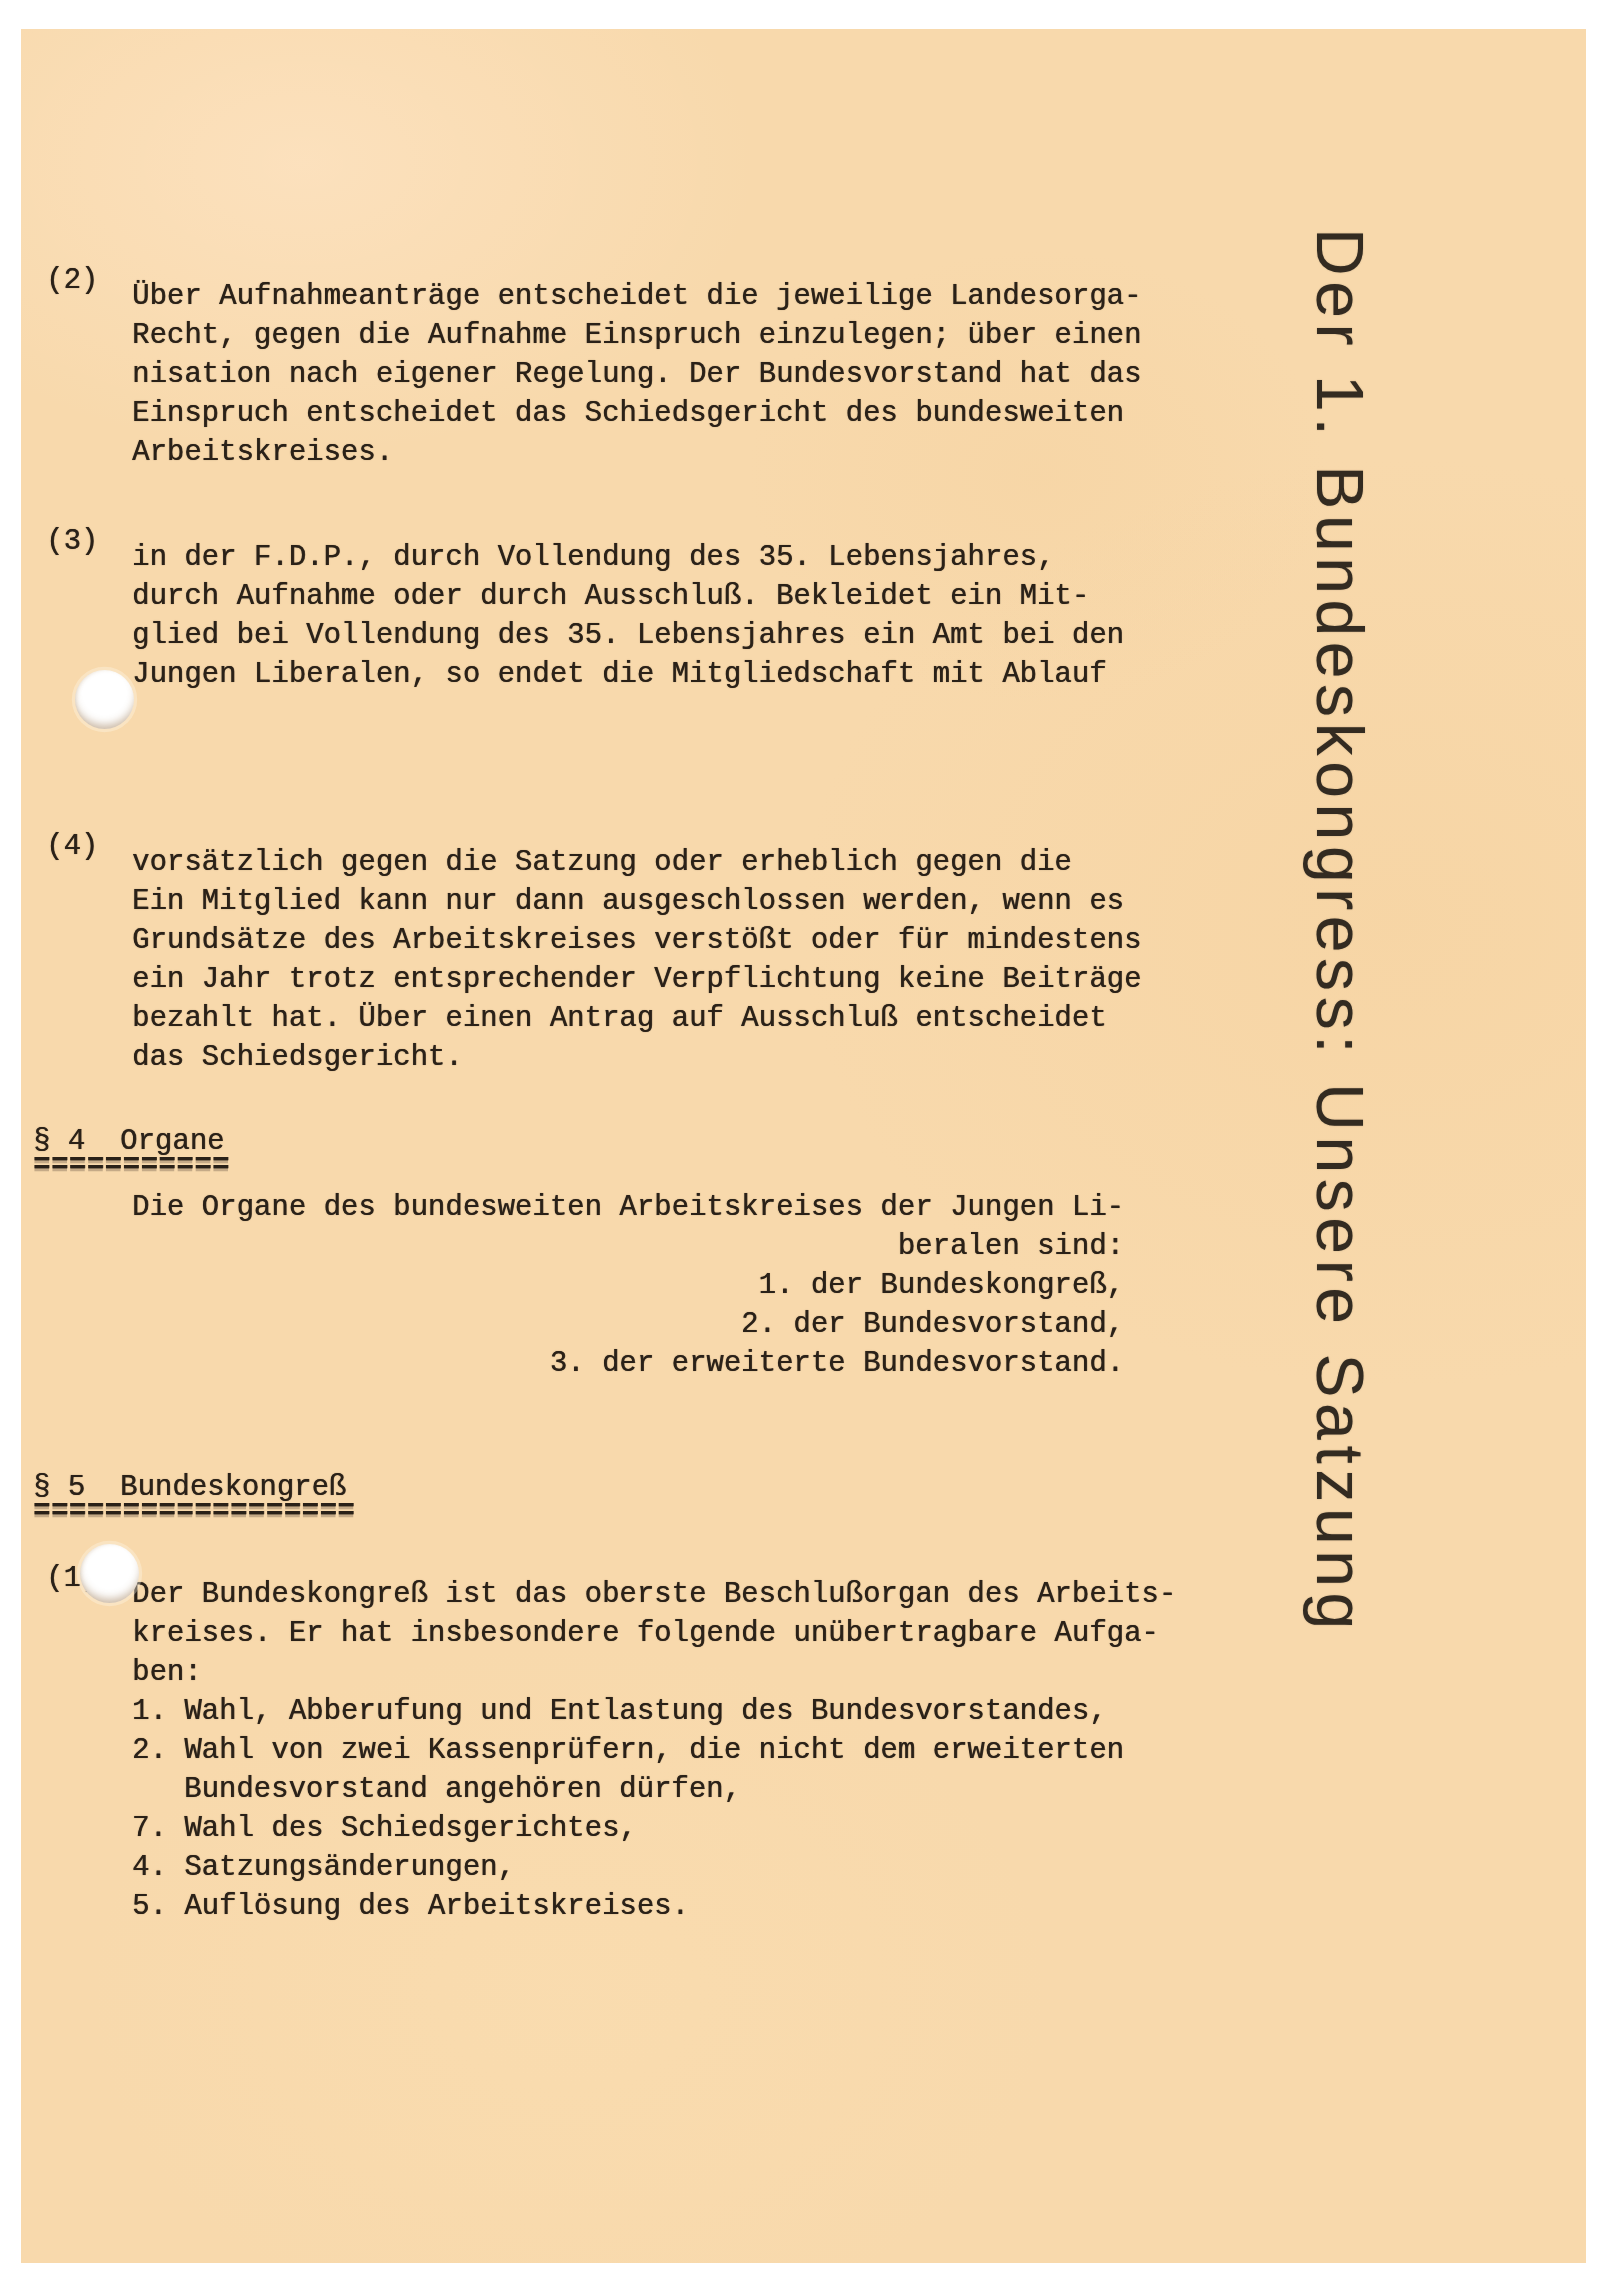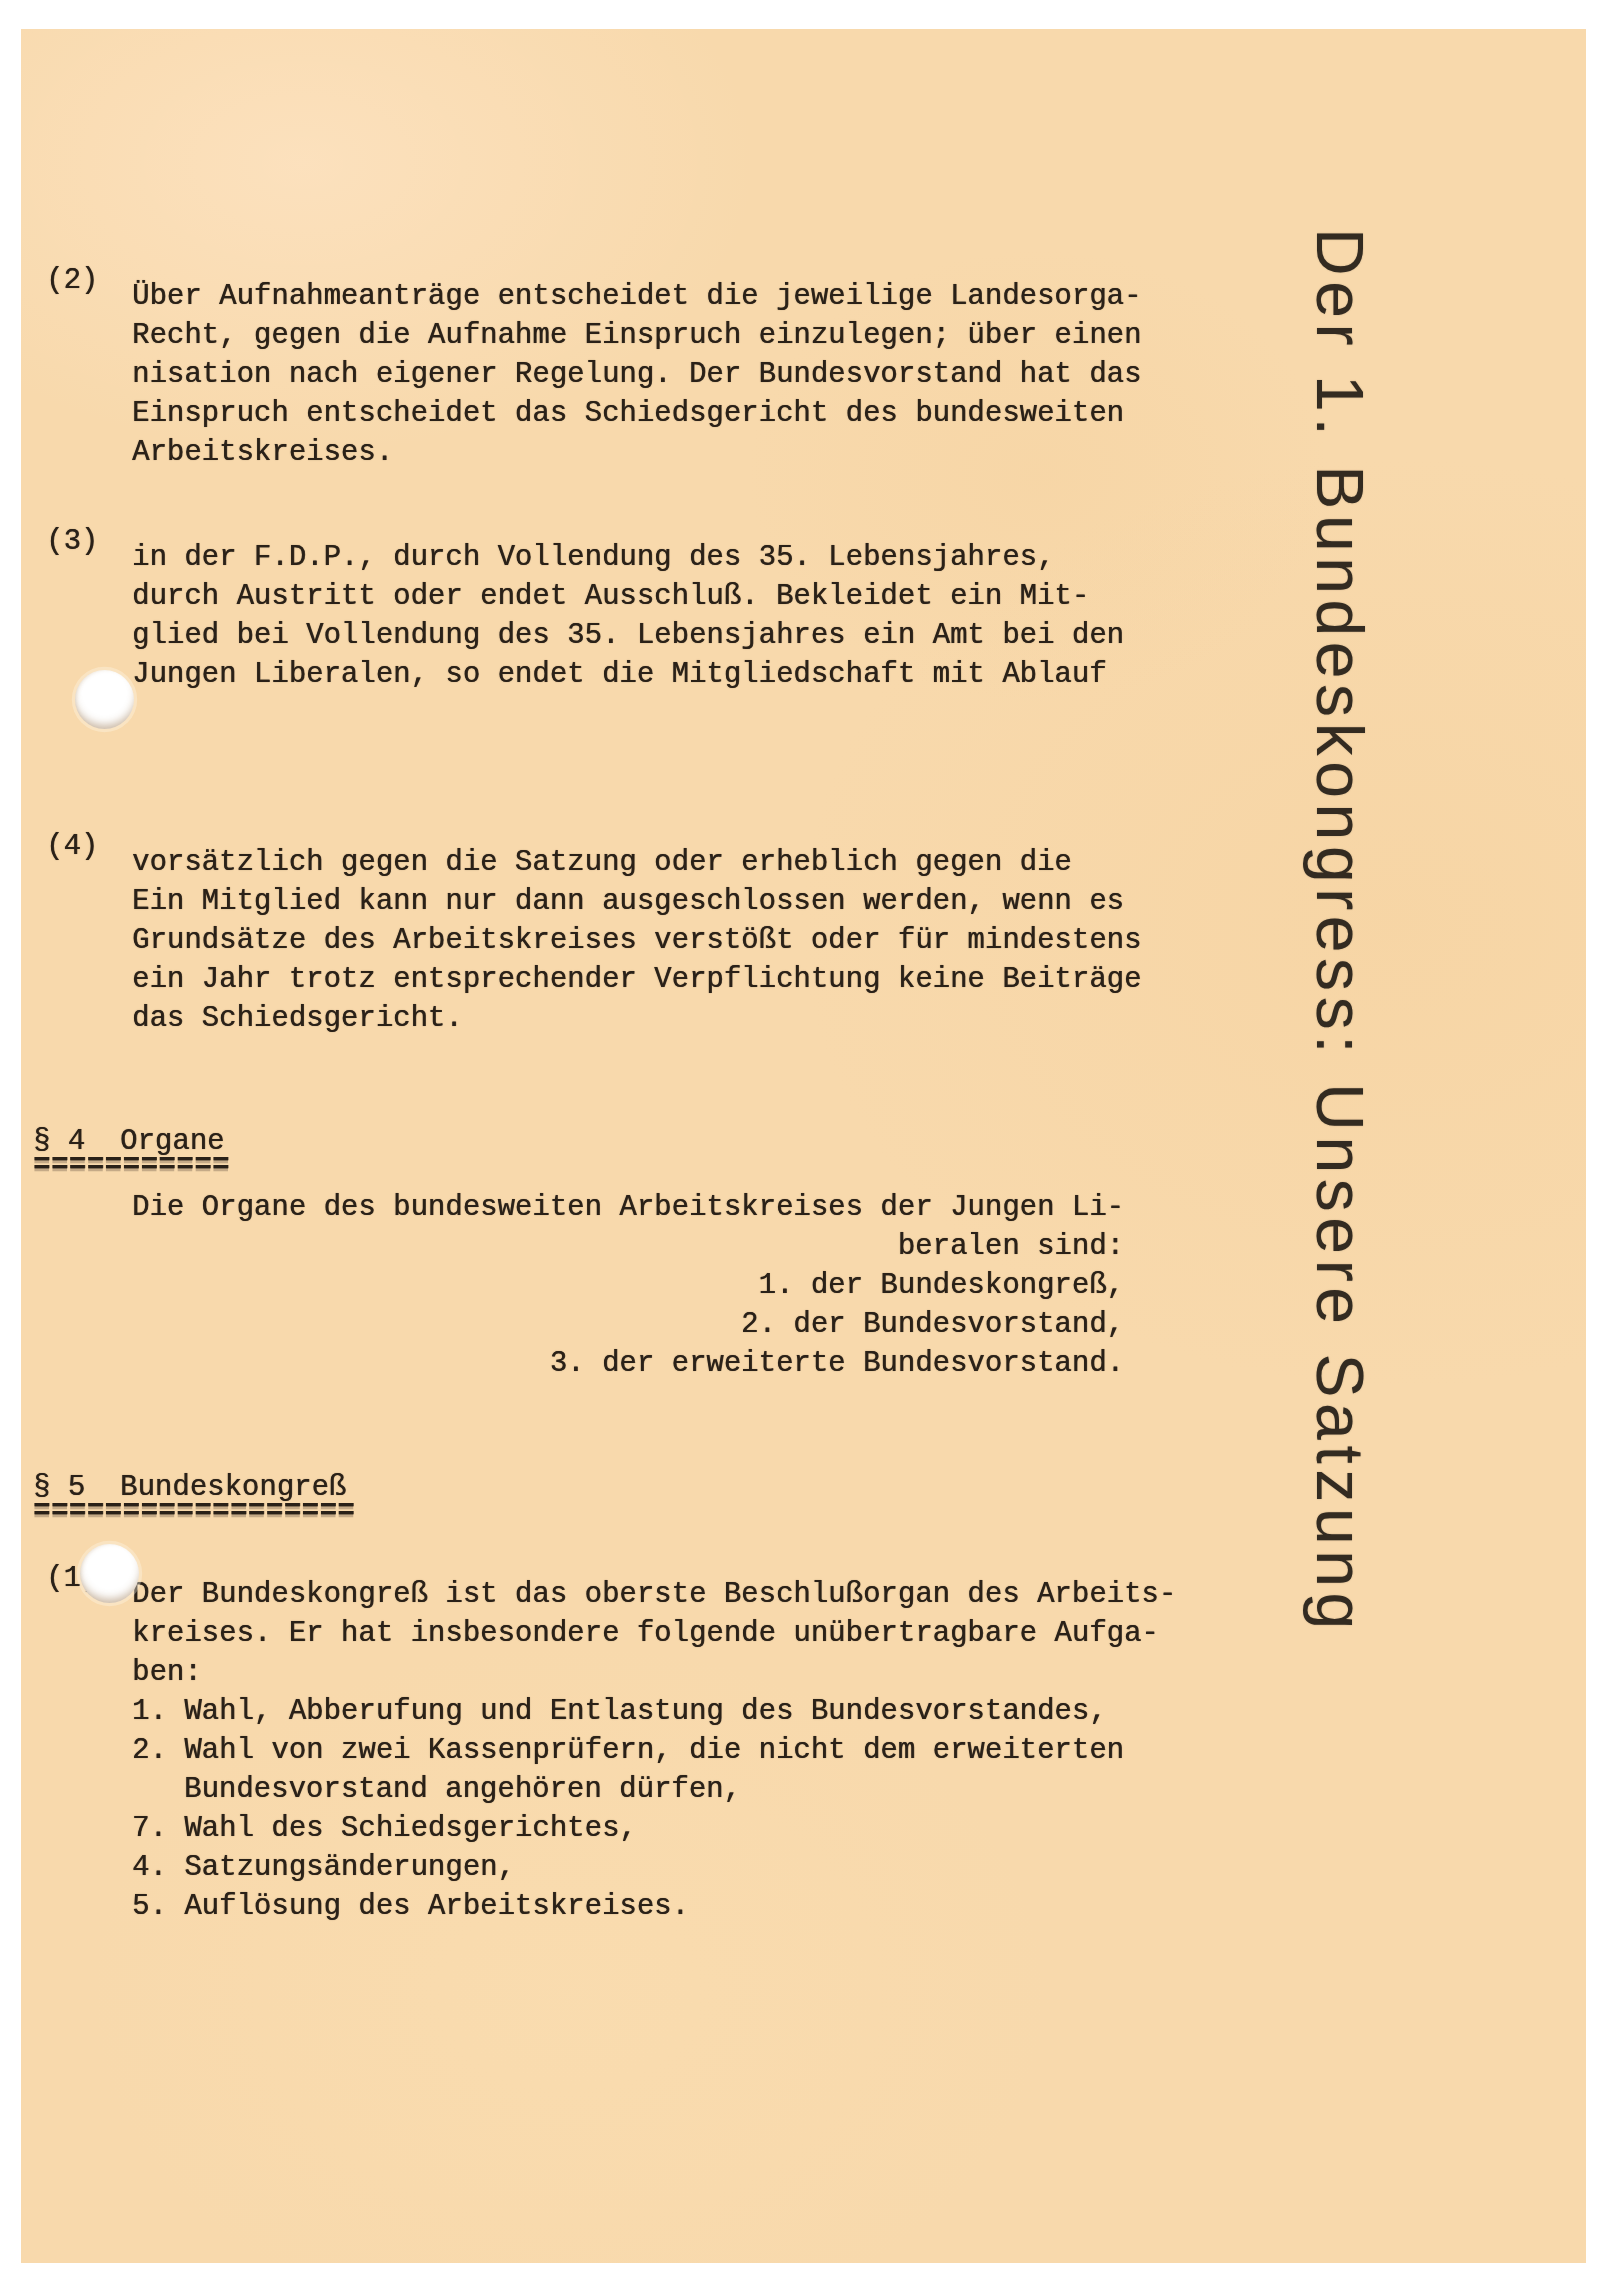--- a/index.html
+++ b/index.html
@@ -83,33 +83,34 @@
       <div class="tline">nisation nach eigener Regelung. Der Bundesvorstand hat das</div>
       <div class="tline">Einspruch entscheidet das Schiedsgericht des bundesweiten</div>
       <div class="tline">Arbeitskreises.</div>
     </div>
   </div>
 
   <div class="para typew" style="top:493px">
     <div class="plabel">(3)</div>
     <div class="pbody">
       <div class="tline">in der F.D.P., durch Vollendung des 35. Lebensjahres,</div>
-      <div class="tline">durch Austritt oder endet Ausschluß. Bekleidet ein Mit-</div>
+      <div class="tline">durch Aufnahme oder durch Ausschluß. Bekleidet ein Mit-</div>
       <div class="tline">glied bei Vollendung des 35. Lebensjahres ein Amt bei den</div>
       <div class="tline">Jungen Liberalen, so endet die Mitgliedschaft mit Ablauf</div>
     </div>
   </div>
 
   <div class="para typew" style="top:798px">
     <div class="plabel">(4)</div>
     <div class="pbody">
       <div class="tline">vorsätzlich gegen die Satzung oder erheblich gegen die</div>
       <div class="tline">Ein Mitglied kann nur dann ausgeschlossen werden, wenn es</div>
       <div class="tline">Grundsätze des Arbeitskreises verstößt oder für mindestens</div>
       <div class="tline">ein Jahr trotz entsprechender Verpflichtung keine Beiträge</div>
+      <div class="tline">bezahlt hat. Über einen Antrag auf Ausschluß entscheidet</div>
       <div class="tline">das Schiedsgericht.</div>
     </div>
   </div>
 
   <div class="sect typew" style="top:1093px">
     <div class="shead">§ 4  Organe</div>
     <div class="sunder">===========</div>
   </div>
 
   <div class="block typew" style="top:1159px">

